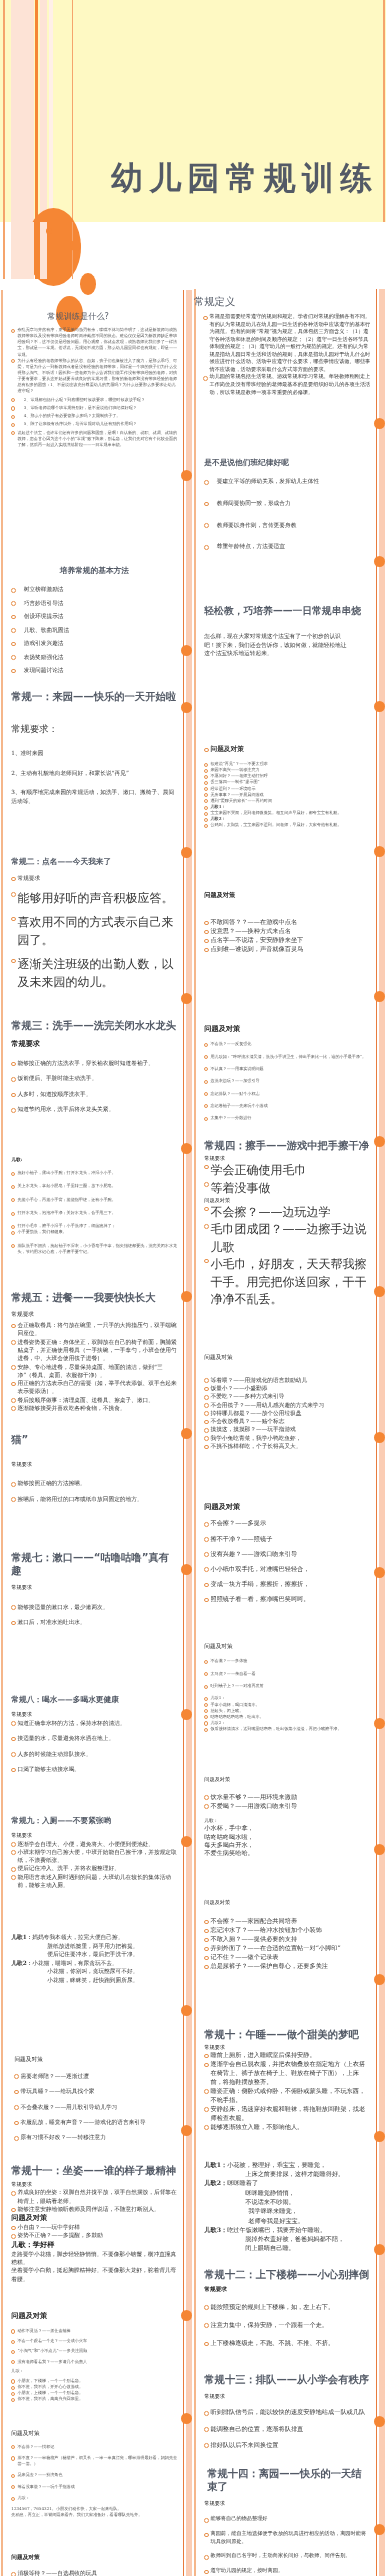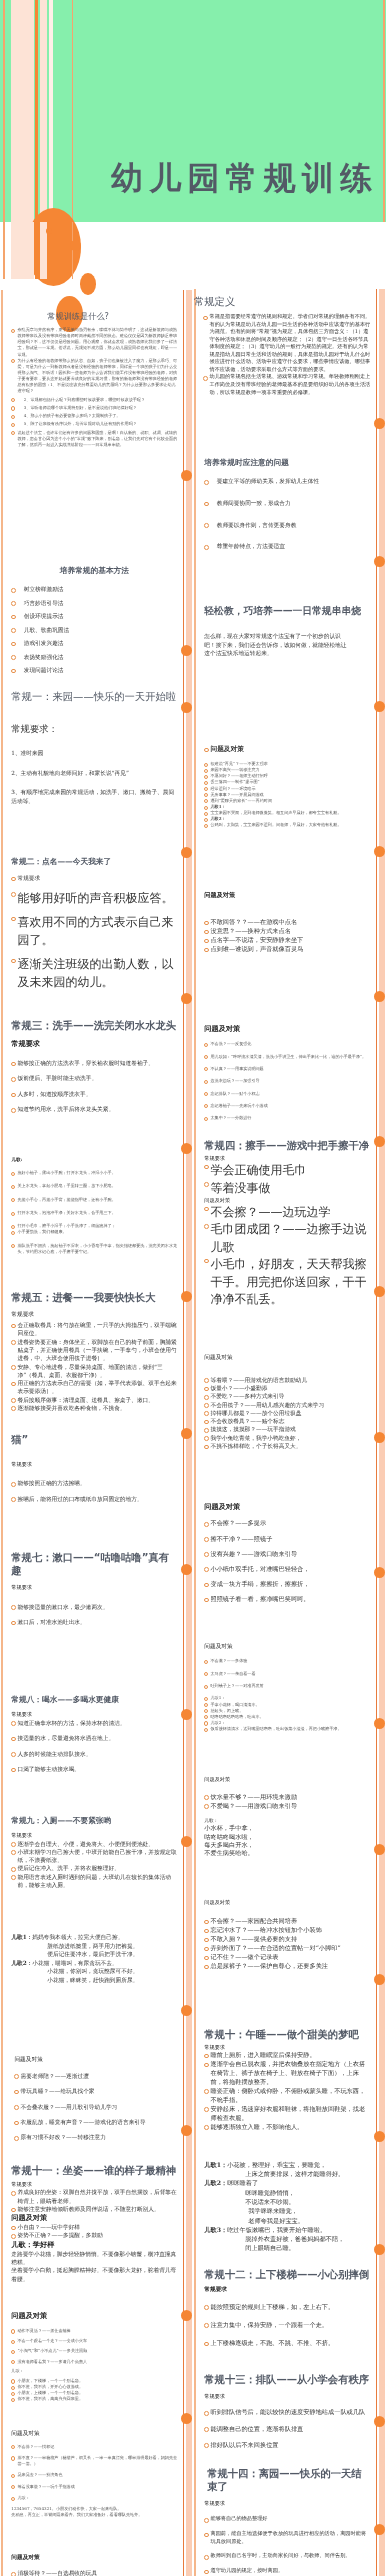--- a/index.html
+++ b/index.html
@@ -1,17 +1,17 @@
 <!DOCTYPE html>
 <html style="font-size:8.2px"><head>
 <meta charset="utf-8">
 <style>
   * { box-sizing: border-box; margin: 0; padding: 0; }
   body { width: 386px; height: 3042px; background: #ffffff; font-family: "DejaVu Serif", "Liberation Serif", serif; color: #333; position: relative; overflow: hidden; }
-  .cover { position: absolute; left: 0; top: 0; width: 386px; height: 222px; background: #86efac; }
+  .cover { position: absolute; left: 0; top: 0; width: 386px; height: 222px; background: #fef9c3; }
   .cover .stripe { position: absolute; top: 0; height: 222px; }
   .cover-title { position: absolute; left: 111px; top: 157px; font-family: "DejaVu Sans", sans-serif; font-weight: bold; font-size: 32px; letter-spacing: 6.2px; color: #535a66; white-space: nowrap; }
   .circle { position: absolute; border-radius: 50%; background: #f58634; }
   .col { position: absolute; top: 216px; height: 2710px; width: 193px; }
   .col-left { left: 0; }
   .col-right { left: 193px; top: 289px; height: 2638px; }
   .col .frame-left { position: absolute; left: 1px; top: 0; bottom: 0; width: 1.5px; background: #f5b68a; }
   .col .frame-r1 { position: absolute; right: 8.8px; top: 0; bottom: 0; width: 1px; background: #e87b3c; }
   .col .frame-r2 { position: absolute; right: 1px; top: 0; bottom: 0; width: 6.2px; background: #fbcdb4; }
   .col .dot { position: absolute; right: 1px; width: 11.3px; height: 11.3px; border-radius: 50%; background: #f58634; }
@@ -109,21 +109,21 @@
         <li style="margin-bottom:5.2px;">创设环境提示法</li>
         <li style="margin-bottom:5.2px;">儿歌、歌曲巩固法</li>
         <li style="margin-bottom:5.2px;">游戏引发兴趣法</li>
         <li style="margin-bottom:5.2px;">表扬奖励强化法</li>
         <li>发现问题讨论法</li>
       </ul>
     </section>
     <div style="height:15.5px"></div>
 
     <section class="slide">
-      <div class="h-light" style="white-space:nowrap;">常规一：来园——快乐的一天开始啦</div>
+      <div class="h-light" style="white-space:nowrap;font-weight:bold;">常规一：来园——快乐的一天开始啦</div>
       <div style="height:20.6px"></div>
       <div class="h-light" style="font-size:9.3px;color:#333;">常规要求：</div>
       <div style="height:14.4px"></div>
       <p class="t" style="margin-bottom:11.3px;">1、准时来园</p>
       <p class="t" style="margin-bottom:11.3px;">2、主动有礼貌地向老师问好，和家长说“再见”</p>
       <p class="t">3、有顺序地完成来园的常规活动，如洗手、漱口、搬椅子、晨间活动等。</p>
     </section>
     <div style="height:52px"></div>
 
     <section class="slide">
@@ -329,21 +329,21 @@
     <section class="slide" style="padding-top:6.2px;">
       <div class="h-light" style="margin-bottom:5.2px;">常规定义</div>
       <ul class="b" style="padding-left:9.3px;">
         <li style="font-size:5.2px;">常规是指需要经常遵守的规则和规定。学者们对常规的理解各有不同。有的认为常规是幼儿在幼儿园一日生活的各种活动中应该遵守的基本行为规范。也有的则将“常规”视为规定，具体包括三方面含义：（1）遵守各种活动和休息的时间及顺序的规定；（2）遵守一日生活各环节具体制度的规定；（3）遵守幼儿的一般行为规范的规定。还有的认为常规是指幼儿园日常生活和活动的规则，具体是指幼儿园对于幼儿什么时候应进行什么活动、活动中应遵守什么要求，哪些事情应该做、哪些事情不应该做，活动要求采取什么方式等方面的要求。</li>
         <li style="font-size:5.2px;">幼儿园的常规包括生活常规、游戏常规和学习常规。年轻教师刚刚走上工作岗位及没有带班经验的老师最基本的是要组织好幼儿的各项生活活动，所以常规是教师一项非常重要的必修课。</li>
       </ul>
     </section>
     <div style="height:62px"></div>
 
     <section class="slide" style="padding-left:10.3px;">
-      <div class="h-med" style="margin-bottom:9.3px;">培养常规时应注意的问题</div>
+      <div class="h-med" style="margin-bottom:9.3px;">是不是说他们班纪律好呢</div>
       <ul class="b ind" style="font-size:6.2px;">
         <li style="margin-bottom:13.4px;">要建立平等的师幼关系，发挥幼儿主体性</li>
         <li style="margin-bottom:13.4px;">教师间要协同一致，形成合力</li>
         <li style="margin-bottom:13.4px;">教师要以身作则，言传更要身教</li>
         <li>尊重年龄特点，方法要适宜</li>
       </ul>
     </section>
     <div style="height:54px"></div>
 
     <section class="slide" style="padding-left:10.3px;">

